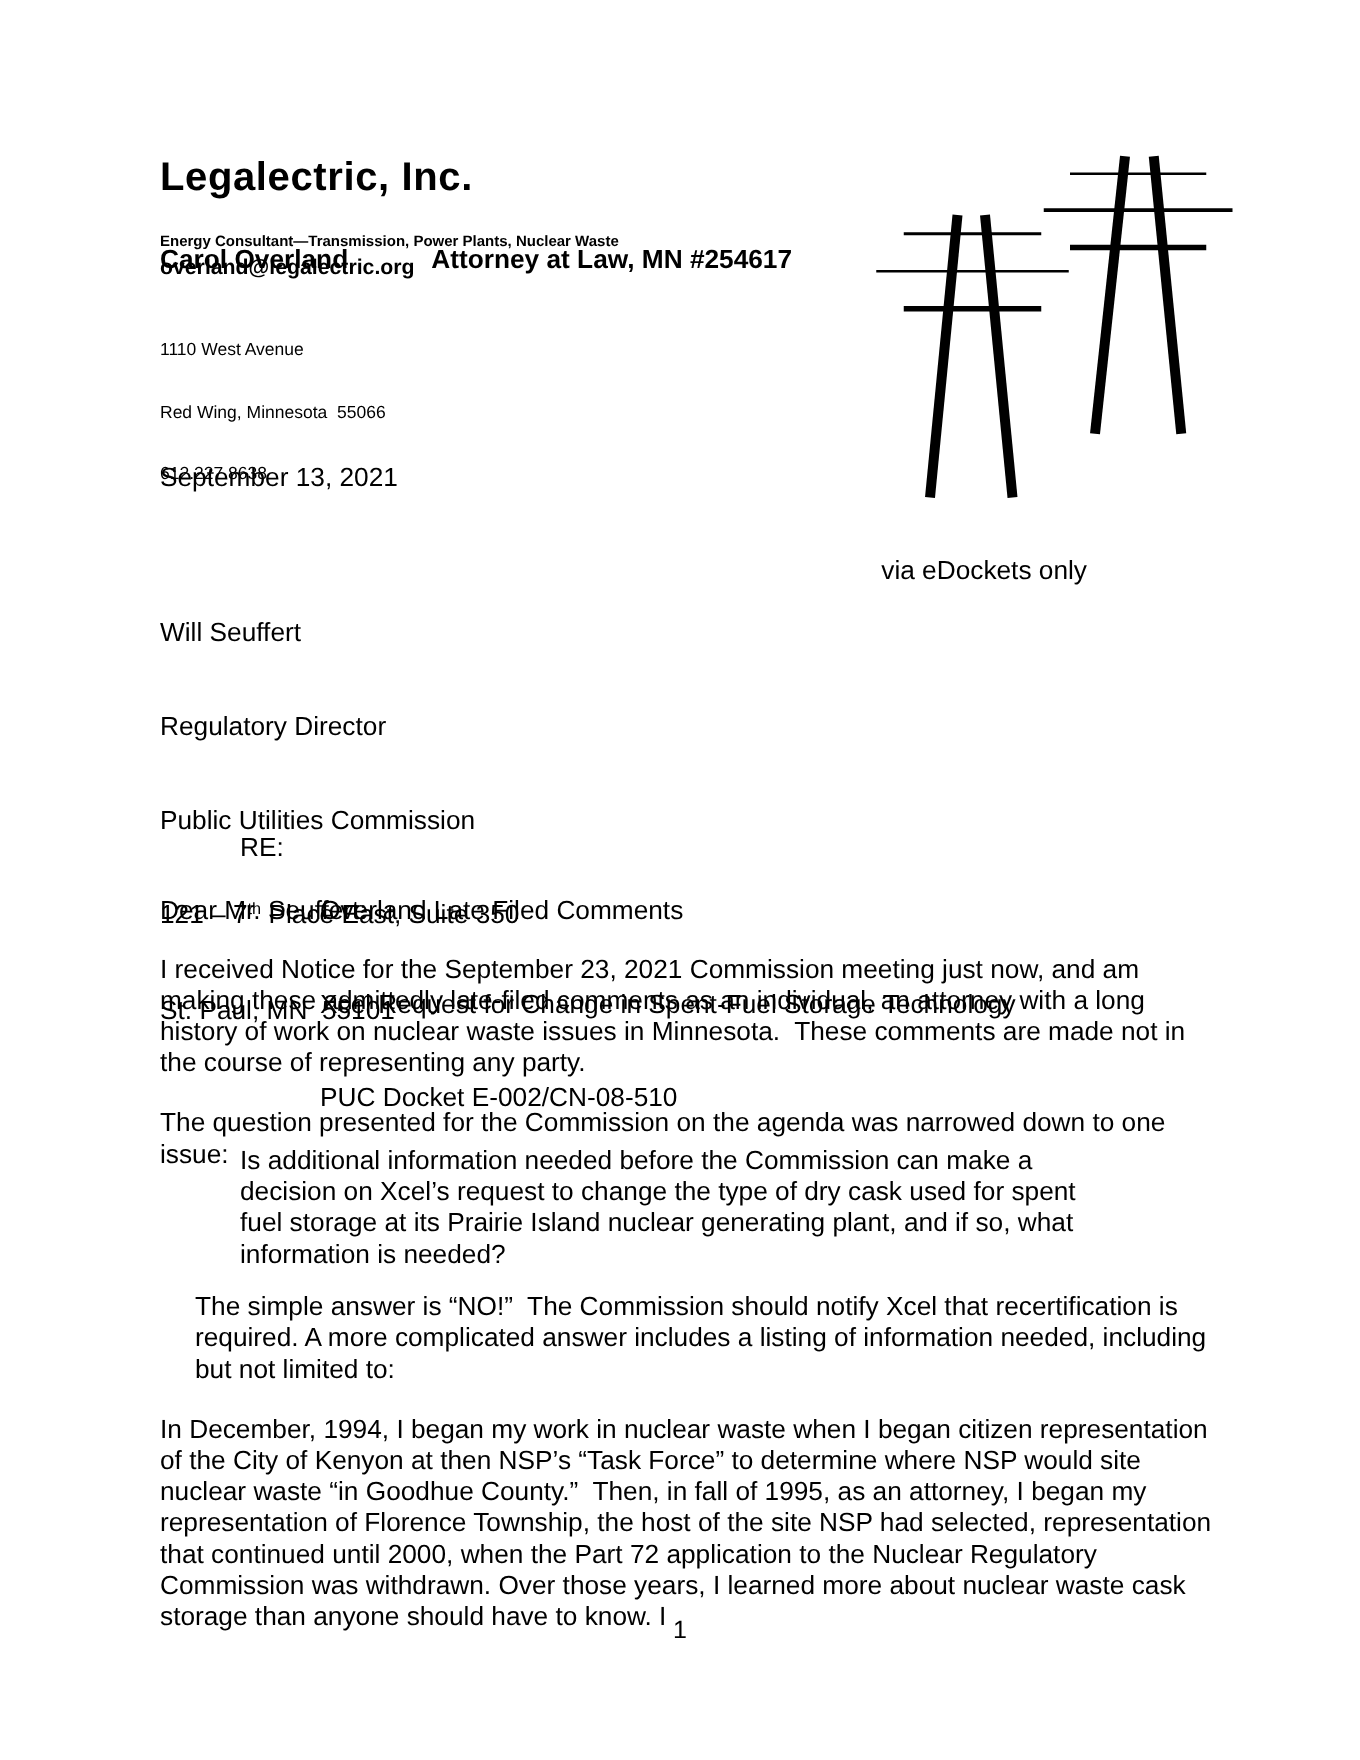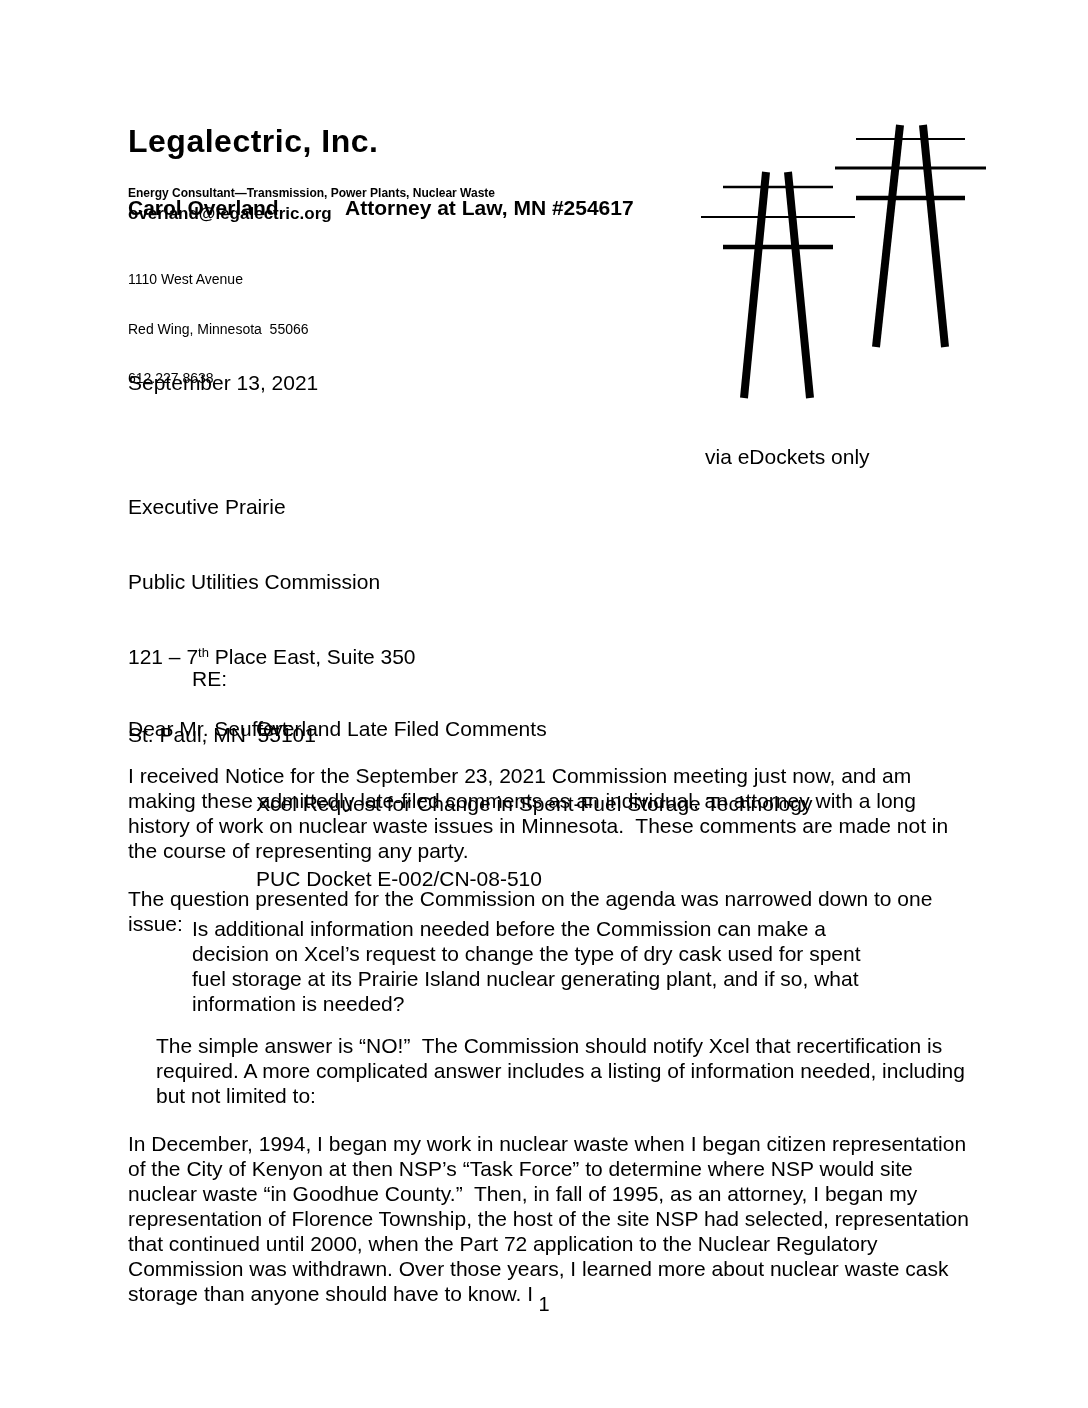--- a/index.html
+++ b/index.html
@@ -116,21 +116,22 @@
         <line x1="163" y1="88" x2="272" y2="88" stroke-width="4.5"></line>
       </g>
     </svg>
   </div>
 
   <div class="abs bodytext date-line">September 13, 2021</div>
 
   <div class="abs bodytext via-note">via eDockets only</div>
 
   <div class="abs bodytext recipient">
-    <div>Executive Prairie</div>
+    <div>Will Seuffert</div>
+    <div>Regulatory Director</div>
     <div>Public Utilities Commission</div>
     <div><span>121 – 7</span><span class="sup">th</span><span> Place East, Suite 350</span></div>
     <div>St. Paul, MN  55101</div>
   </div>
 
   <div class="abs bodytext re-block">
     <div class="re-row">
       <span class="re-label">RE:</span>
       <span class="re-lines">
         <div>Overland Late Filed Comments</div>

